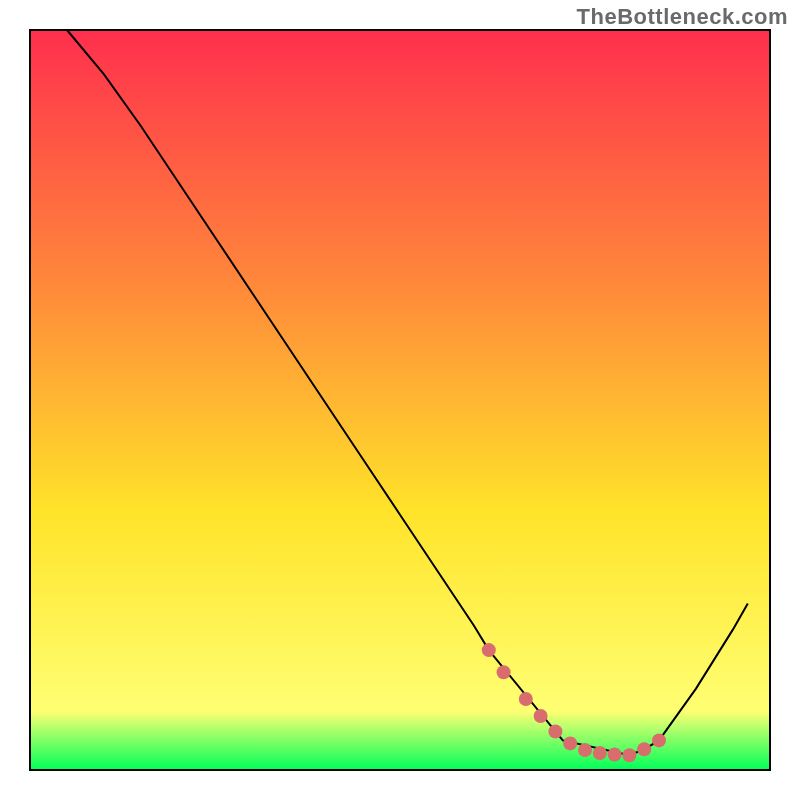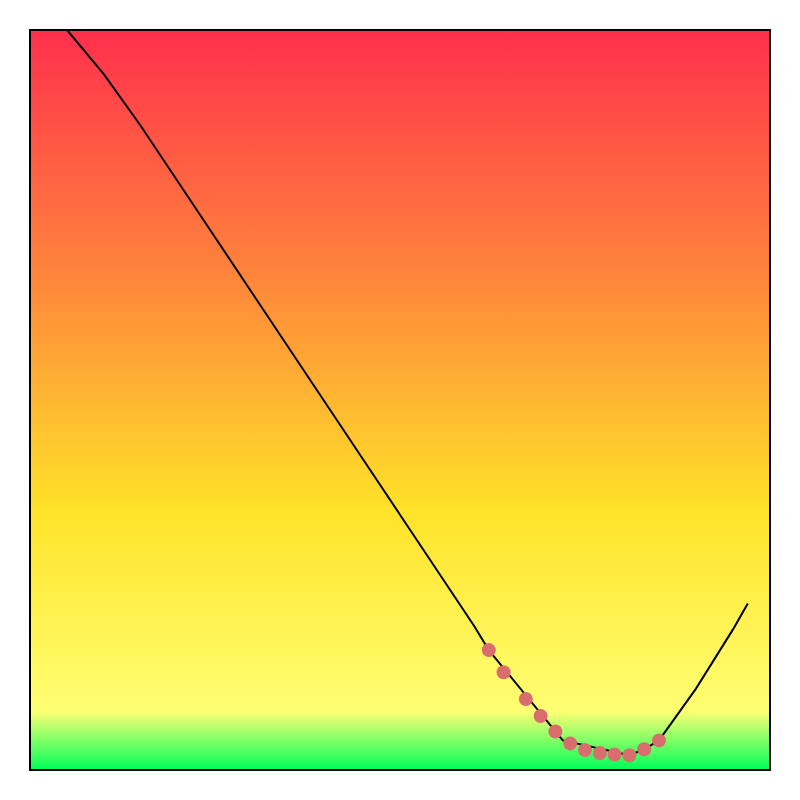--- a/index.html
+++ b/index.html
@@ -32,20 +32,21 @@
     top: 0;
     width: 800px;
     height: 800px;
     display: block;
   }
 </style>
 </head>
 <body>
 
 <div class="stage">
+  <div class="watermark">TheBottleneck.com</div>
 
   <svg class="plot" viewBox="0 0 800 800" preserveAspectRatio="none">
     <defs>
       <linearGradient id="bg-grad" x1="0" y1="0" x2="0" y2="1">
         <stop id="g-stop-0" offset="0%" stop-color="#ff2f4d"></stop>
         <stop id="g-stop-1" offset="35%" stop-color="#ff8a3a"></stop>
         <stop id="g-stop-2" offset="65%" stop-color="#ffe329"></stop>
         <stop id="g-stop-3" offset="92%" stop-color="#ffff73"></stop>
         <stop id="g-stop-4" offset="100%" stop-color="#00ff59"></stop>
       </linearGradient>

